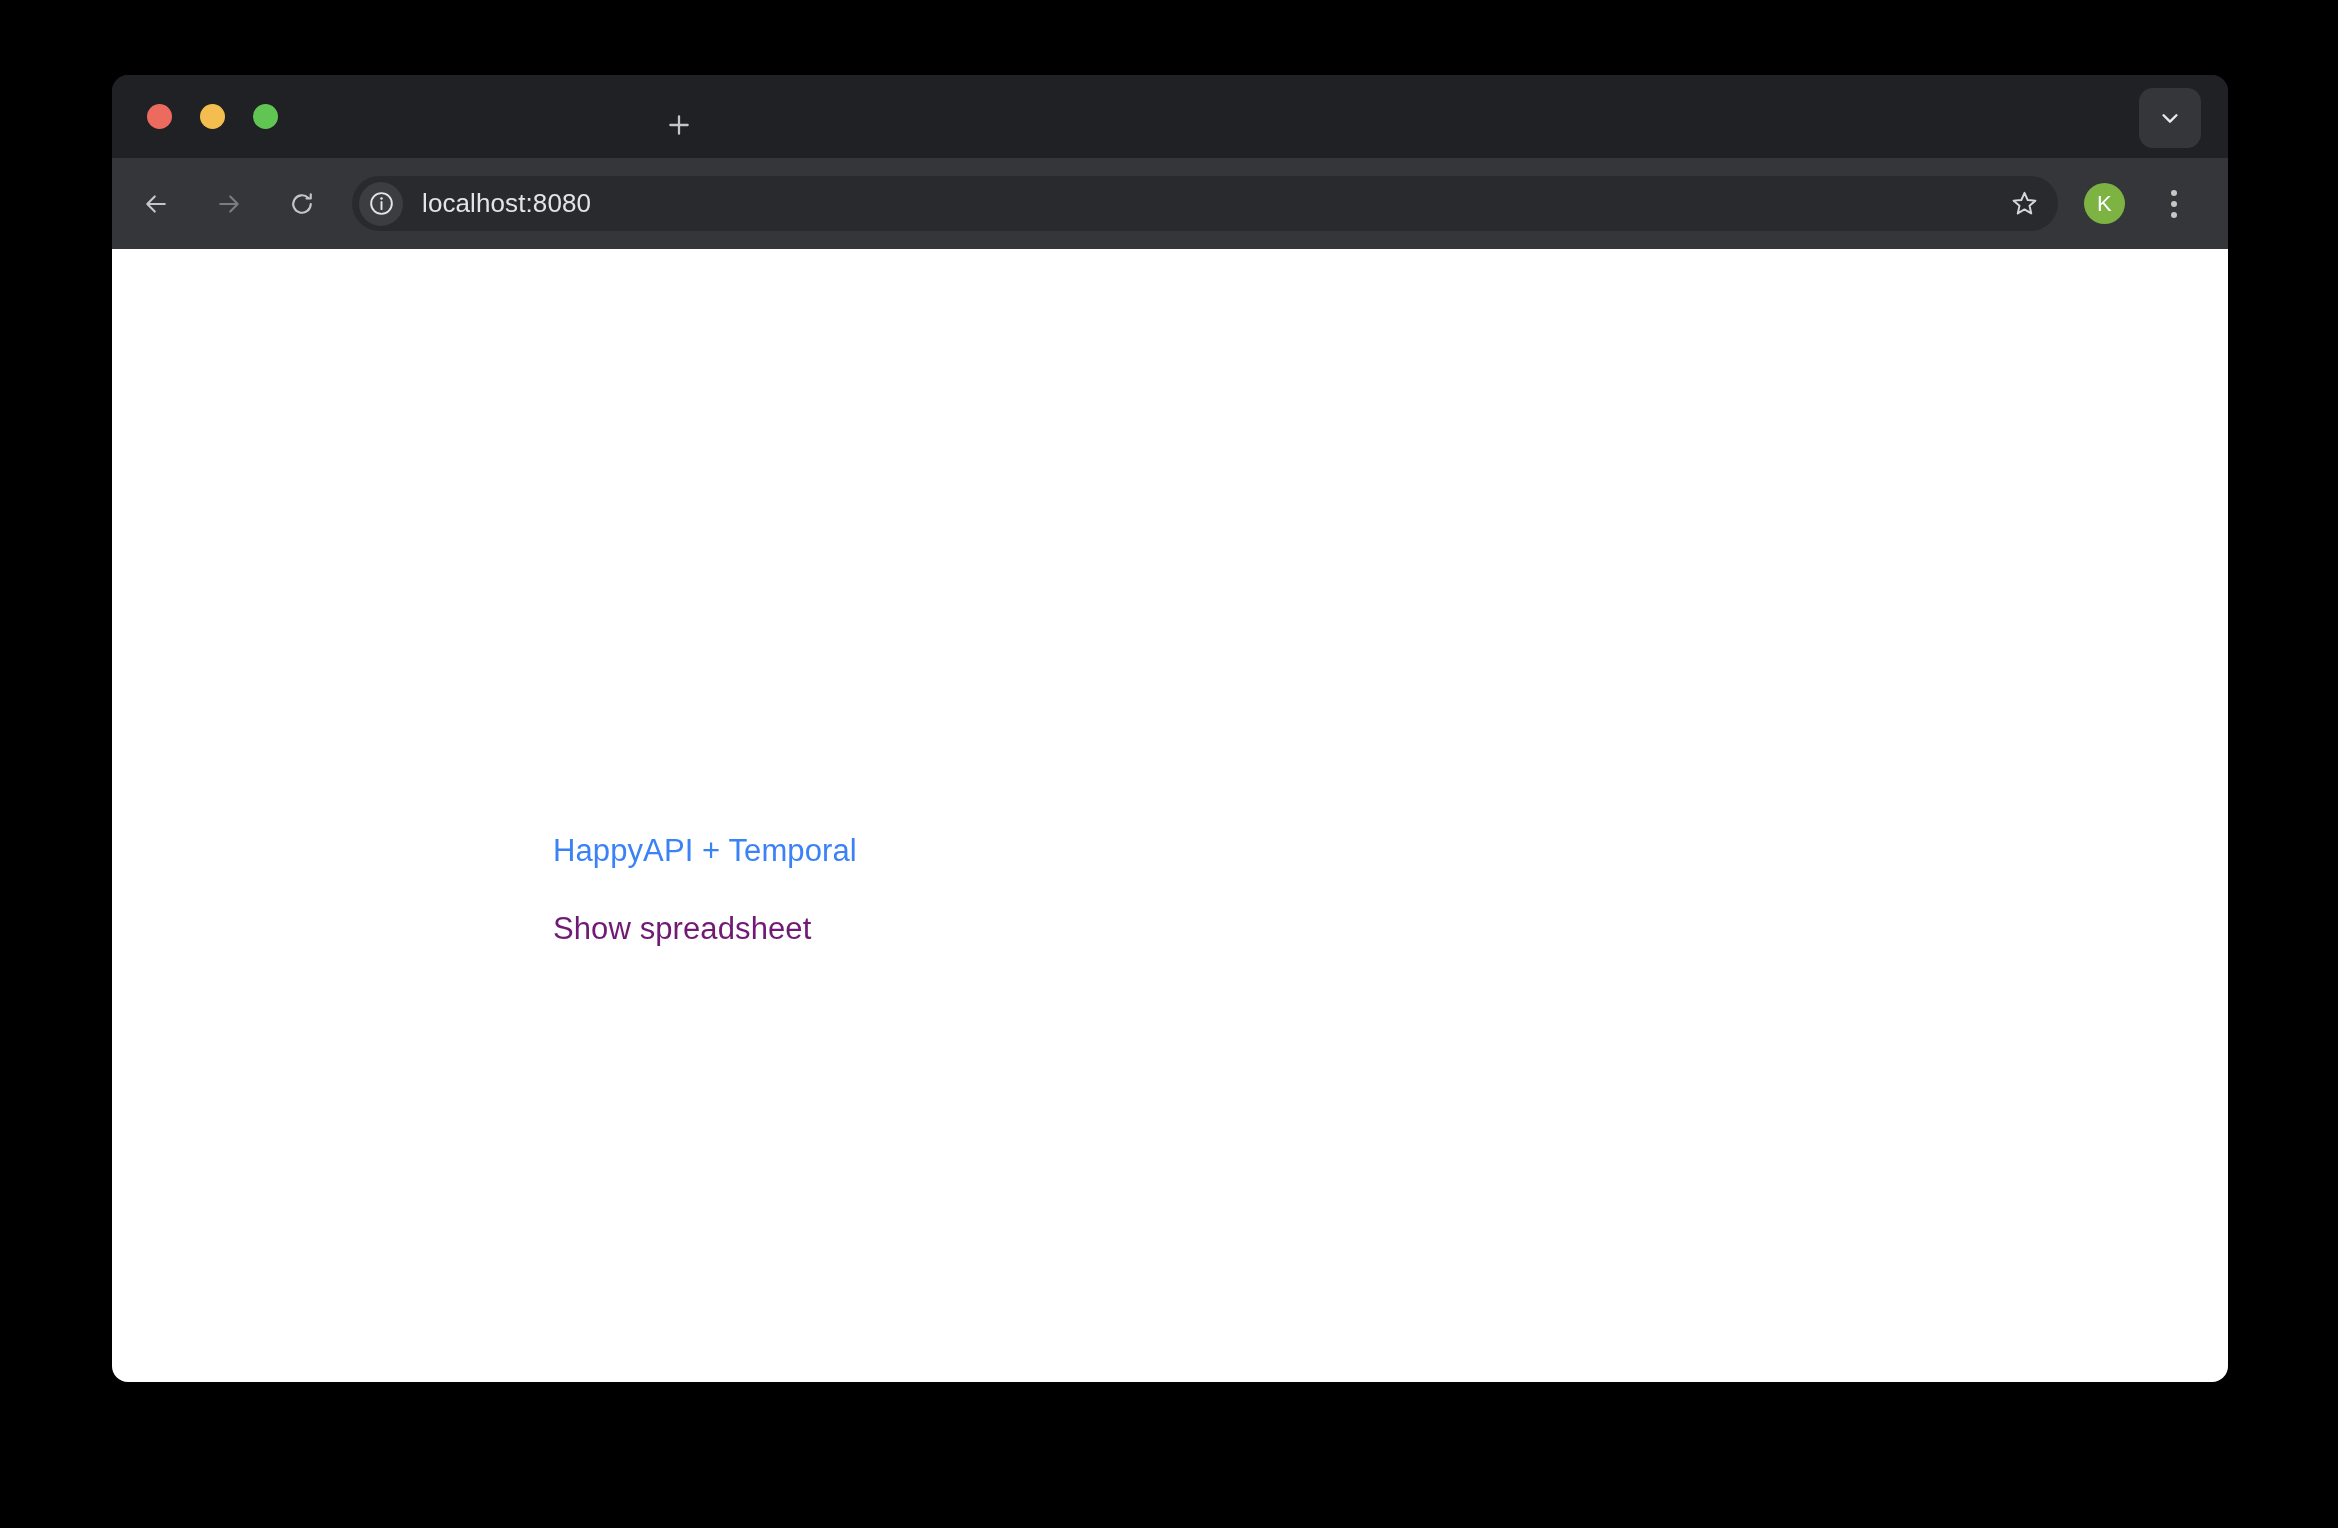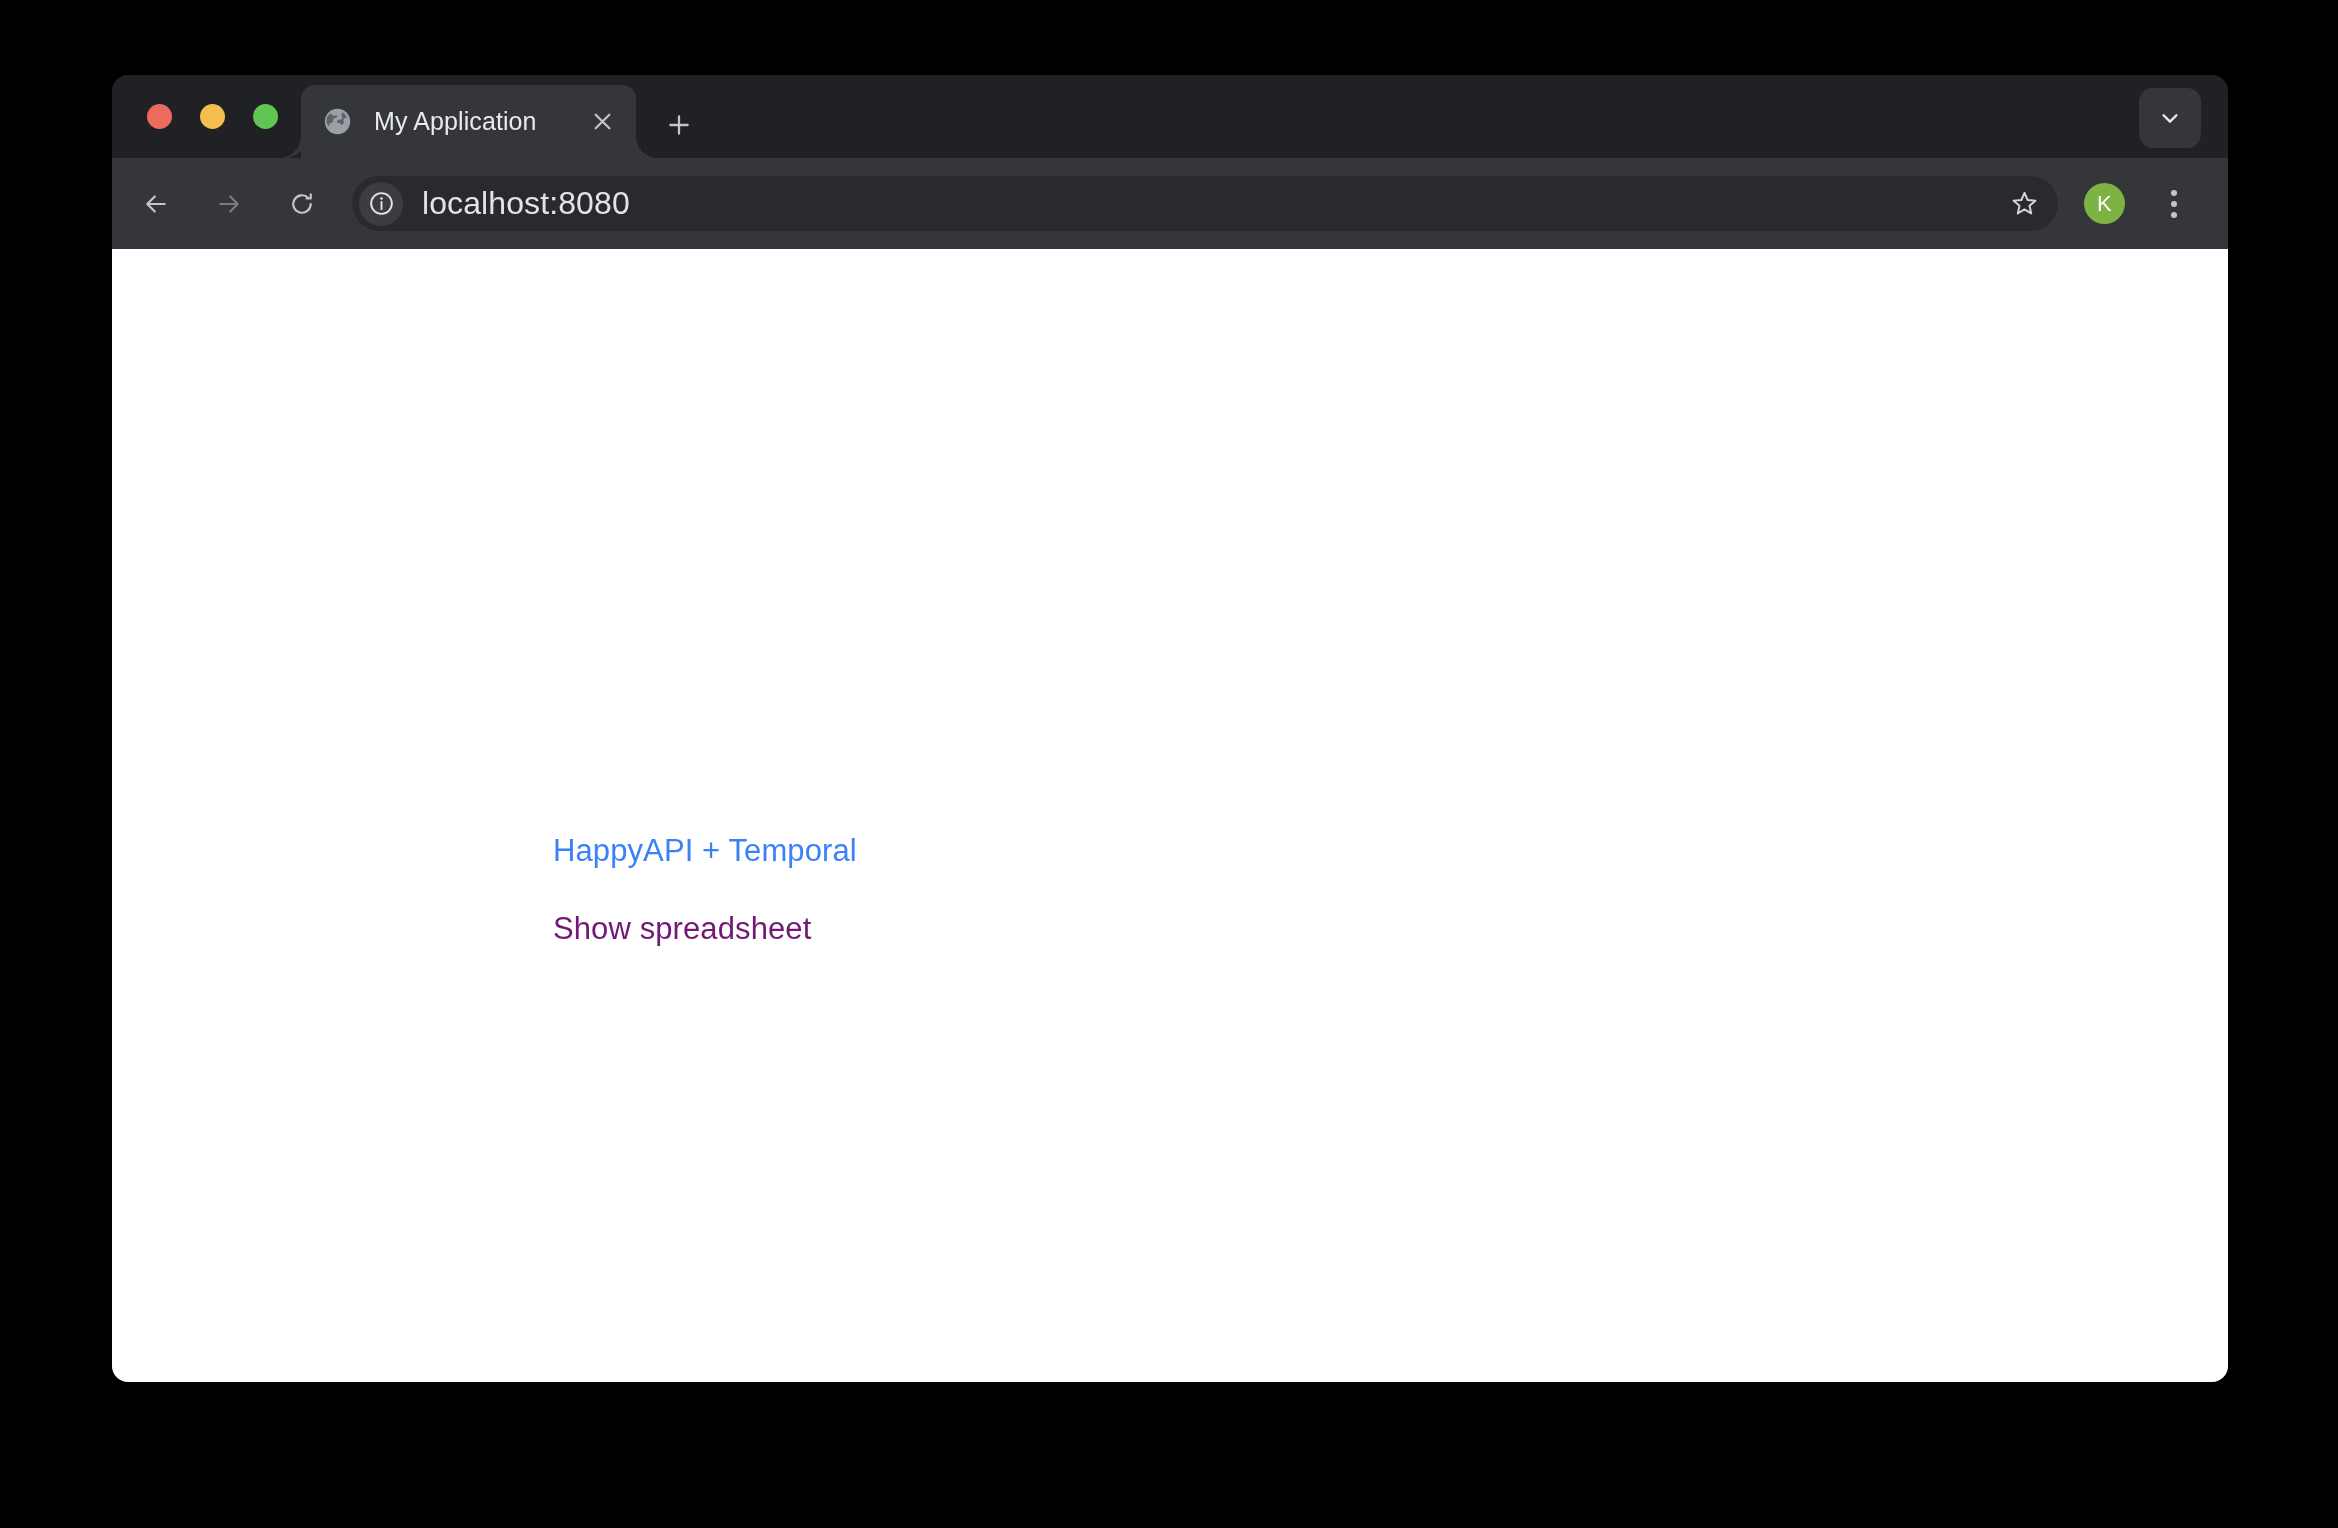--- a/index.html
+++ b/index.html
@@ -180,21 +180,21 @@
     margin-left: 7px;
     border-radius: 50%;
     background: #3c3d40;
     display: flex;
     align-items: center;
     justify-content: center;
     flex: 0 0 auto;
   }
   #url-text {
     margin-left: 19px;
-    font-size: 32px;
+    font-size: 26px;
     color: #e3e4e6;
     letter-spacing: .1px;
     white-space: nowrap;
     flex: 1 1 auto;
     overflow: hidden;
   }
   #bookmark-button {
     width: 48px;
     height: 48px;
     margin-right: 10px;
@@ -275,35 +275,20 @@
 <div id="browser-window">
 
   <div id="tab-strip">
 
     <div class="traffic-lights">
       <div class="traffic-light tl-close"></div>
       <div class="traffic-light tl-min"></div>
       <div class="traffic-light tl-max"></div>
     </div>
 
-    <div id="tab-active">
-      <span class="favicon">
-        <svg width="29" height="29" viewBox="0 0 24 24" xmlns="http://www.w3.org/2000/svg">
-          <circle cx="12" cy="12" r="10.5" fill="#9aa0a6"></circle>
-          <path d="M6.2 5.3c1.2.4 1.7 1.6 2.8 1.9 1 .3 1.4-.6 2.4-.3.9.3.5 1.5-.3 2-.8.5-2 .2-2.6 1-.5.7.2 1.6-.2 2.4-.5.9-2 .6-2.6 1.4-.5.7-.1 1.8-.8 2.3C3.2 14.6 2.4 12 3 9.5c.4-1.8 1.7-3.3 3.2-4.2z" fill="#5f6368"></path>
-          <path d="M15.8 4.3c1.9.9 3.4 2.6 4 4.6-.9-.2-1.9.1-2.5.8-.6.8-.3 2-.1 3 .2.9-.6 1.5-1.3 1.9-.9.5-1.1-.8-1.8-1.2-.8-.5-1.9.2-2.5-.5-.6-.8.3-1.8 1.1-2.2.9-.4 2.1 0 2.8-.8.6-.7.2-1.8-.2-2.6-.4-.7.1-1.6.5-2.2-.1-.3 0-.6 0-.8z" fill="#5f6368"></path>
-        </svg>
-      </span>
-      <span class="tab-title">My Application</span>
-      <span id="tab-close-button">
-        <svg width="21" height="21" viewBox="0 0 20 20" xmlns="http://www.w3.org/2000/svg">
-          <path d="M3.5 3.5 L16.5 16.5 M16.5 3.5 L3.5 16.5" stroke="#c4c7c5" stroke-width="2.1" stroke-linecap="round"></path>
-        </svg>
-      </span>
-    </div>
 
     <div id="new-tab-button">
       <svg width="26" height="26" viewBox="0 0 24 24" xmlns="http://www.w3.org/2000/svg">
         <path d="M12 4 V20 M4 12 H20" stroke="#c4c7c5" stroke-width="2.1" stroke-linecap="round"></path>
       </svg>
     </div>
 
     <div id="tab-list-button">
       <svg width="22" height="22" viewBox="0 0 24 24" xmlns="http://www.w3.org/2000/svg">
         <path d="M5 9 L12 16 L19 9" fill="none" stroke="#e8eaed" stroke-width="2.6" stroke-linecap="round" stroke-linejoin="round"></path>

